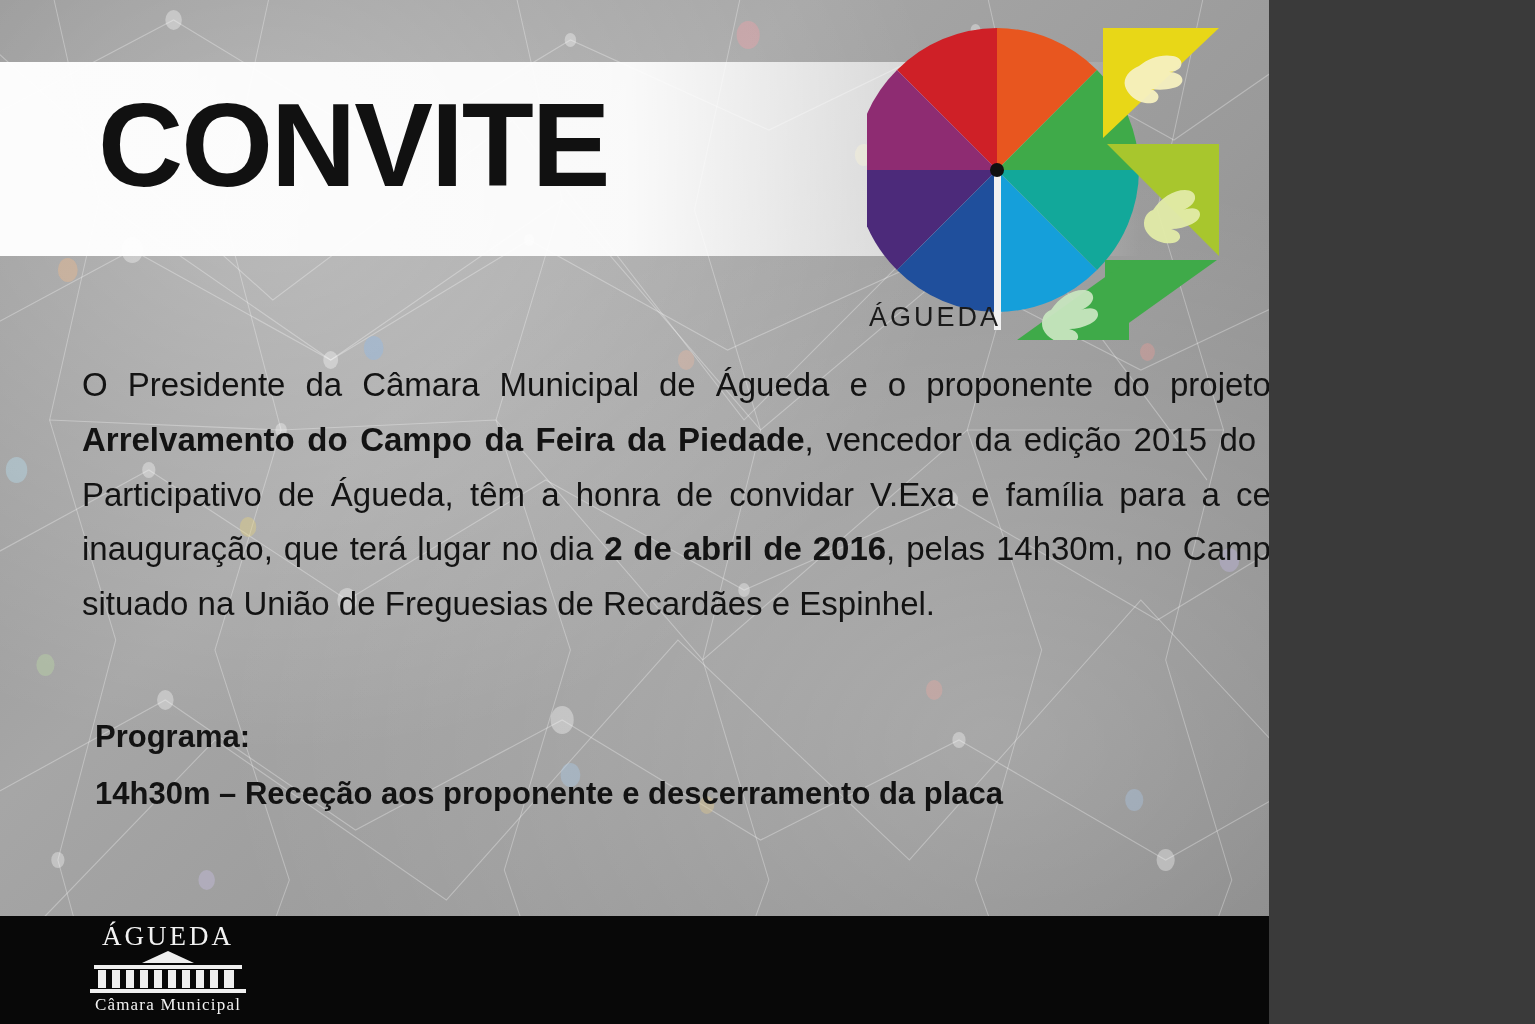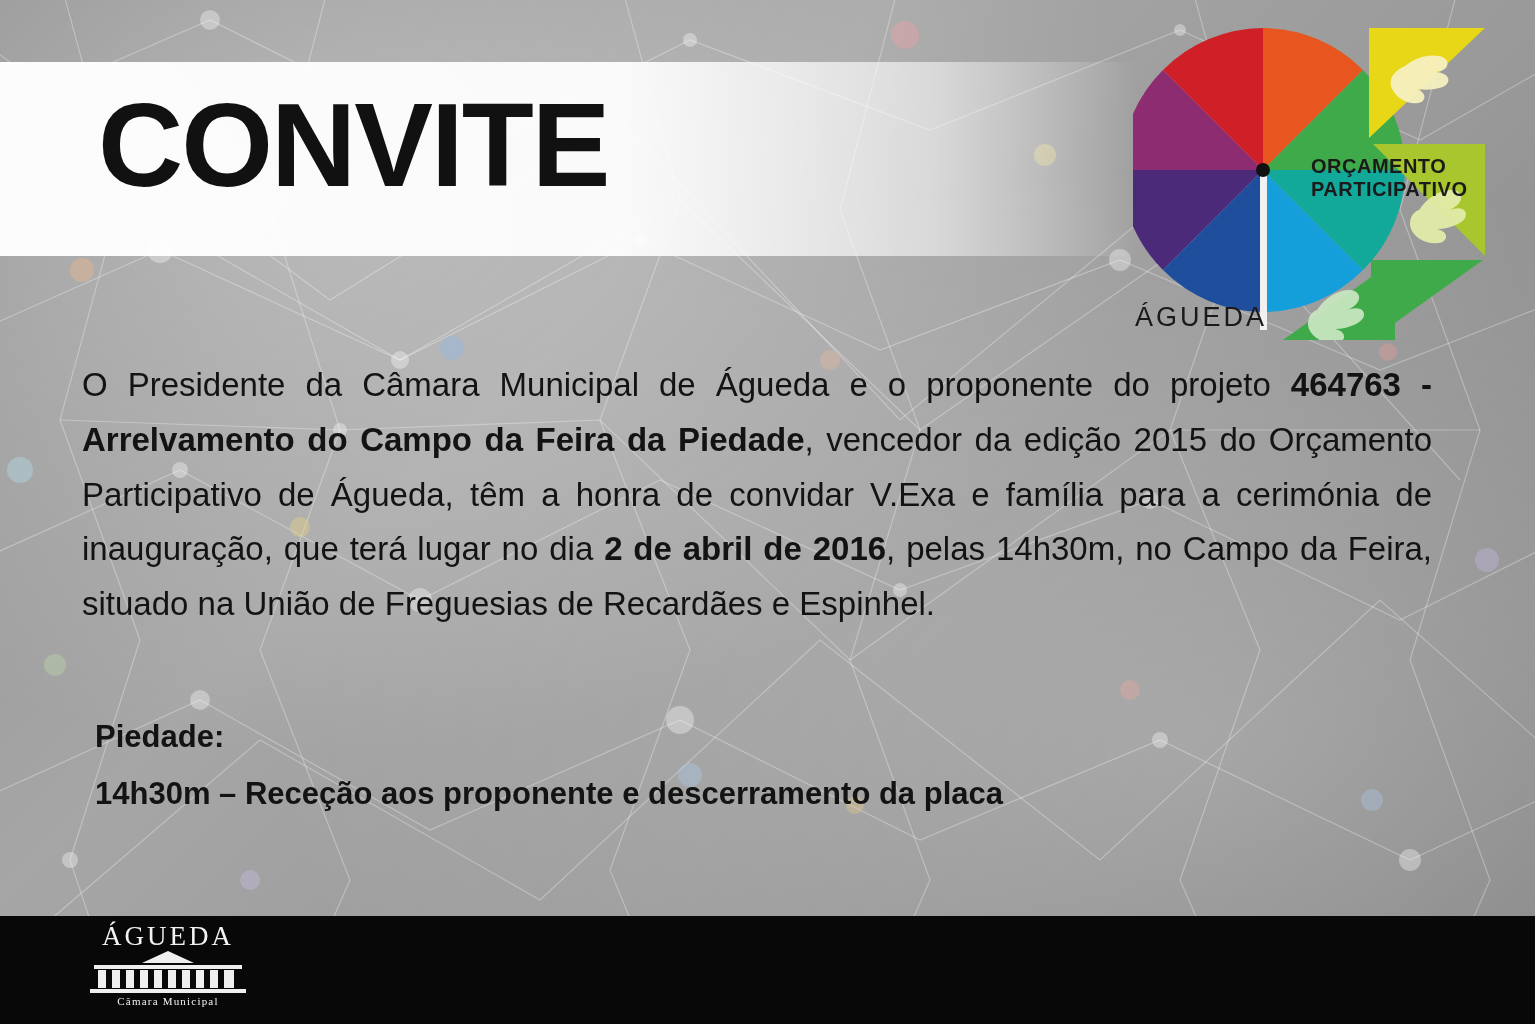--- a/index.html
+++ b/index.html
@@ -2,21 +2,21 @@
 <html lang="pt"><head>
 <meta charset="utf-8">
 <style>
   html, body {
     margin: 0;
     padding: 0;
     background: #3a3a3a;
   }
   #poster {
     position: relative;
-    width: 1535px;
+    width: 1269px;
     height: 1024px;
     overflow: hidden;
     font-family: "Liberation Sans", sans-serif;
     background:
       radial-gradient(ellipse at 22% 18%, rgba(255,255,255,0.30) 0%, rgba(255,255,255,0) 48%),
       radial-gradient(ellipse at 78% 72%, rgba(255,255,255,0.22) 0%, rgba(255,255,255,0) 55%),
       linear-gradient(135deg, #8f8f8f 0%, #a6a6a6 35%, #9a9a9a 60%, #7e7e7e 100%);
   }
 
   
@@ -123,21 +123,21 @@
     text-align: center;
   }
   .footer-name {
     font-family: "Liberation Serif", serif;
     font-size: 27px;
     letter-spacing: 3px;
     line-height: 1.05;
   }
   .footer-sub {
     font-family: "Liberation Serif", serif;
-    font-size: 11px;
+    font-size: 17px;
     letter-spacing: 1.2px;
     margin-top: 2px;
   }
   .footer-building { display: block; margin: 1px auto 0; }
 </style>
 </head>
 <body>
 
 <div id="poster">
 
@@ -223,33 +223,29 @@
       <path d="M272 56 c10-8 22-12 34-10 6 1 10 5 8 10 -2 5-9 6-14 6 6 0 13 1 15 6 2 5-3 9-9 10 -7 2-15 2-22 1 5 2 9 6 7 10 -2 5-10 5-17 3 -8-3-14-9-16-16 -2-8 4-16 14-20z" fill="#f5f0c0" opacity="0.95"></path>
 
       <path d="M240 134 L352 134 L352 246 Z" fill="#a8c62d"></path>
       <path d="M286 200 c8-12 20-20 32-20 6 0 11 3 10 9 -1 5-7 9-12 11 6-2 13-3 16 1 3 5-1 10-7 13 -6 3-14 5-21 5 5 1 10 4 9 9 -2 5-9 6-16 5 -9-2-16-7-19-14 -3-8 1-17 8-19z" fill="#e2eba8" opacity="0.95"></path>
 
       <path d="M232 252 L344 252 L232 330 L178 330 Z" fill="#3faa49" opacity="0"></path>
       <path d="M238 250 L350 250 L238 330 Z" fill="#3faa49"></path>
       <path d="M150 330 L262 250 L262 330 Z" fill="#3faa49"></path>
       <path d="M184 300 c8-12 20-20 32-20 6 0 11 3 10 9 -1 5-7 9-12 11 6-2 13-3 16 1 3 5-1 10-7 13 -6 3-14 5-21 5 5 1 10 4 9 9 -2 5-9 6-16 5 -9-2-16-7-19-14 -3-8 1-17 8-19z" fill="#c7e5bf" opacity="0.95"></path>
     </svg>
-    <div class="logo-text">
-      <span>ORÇAMENTO</span><br>
-      <span>PARTICIPATIVO</span>
-    </div>
     <div class="logo-city">ÁGUEDA</div>
   </div>
 
   <div class="body-text">
     <p><span>O Presidente da Câmara Municipal de Águeda e o proponente do projeto </span><b>464763 - Arrelvamento do Campo da Feira da Piedade</b><span>, vencedor da edição 2015 do Orçamento Participativo de Águeda, têm a honra de convidar V.Exa e família para a cerimónia de inauguração, que terá lugar no dia </span><b>2 de abril de 2016</b><span>, pelas 14h30m, no Campo da Feira, situado na União de Freguesias de Recardães e Espinhel.</span></p>
   </div>
 
   <div class="program">
-    <div>Piedade:</div>
+    <div>Programa:</div>
     <div>14h30m – Receção aos proponente e descerramento da placa</div>
   </div>
 
   <div class="footer">
     <div class="footer-logo">
       <div class="footer-name">ÁGUEDA</div>
       <svg class="footer-building" width="156" height="42" viewBox="0 0 156 42">
         <polygon points="78,0 52,12 104,12" fill="#efefef"></polygon>
         <rect x="4" y="14" width="148" height="4" fill="#efefef"></rect>
         <g fill="#efefef">

